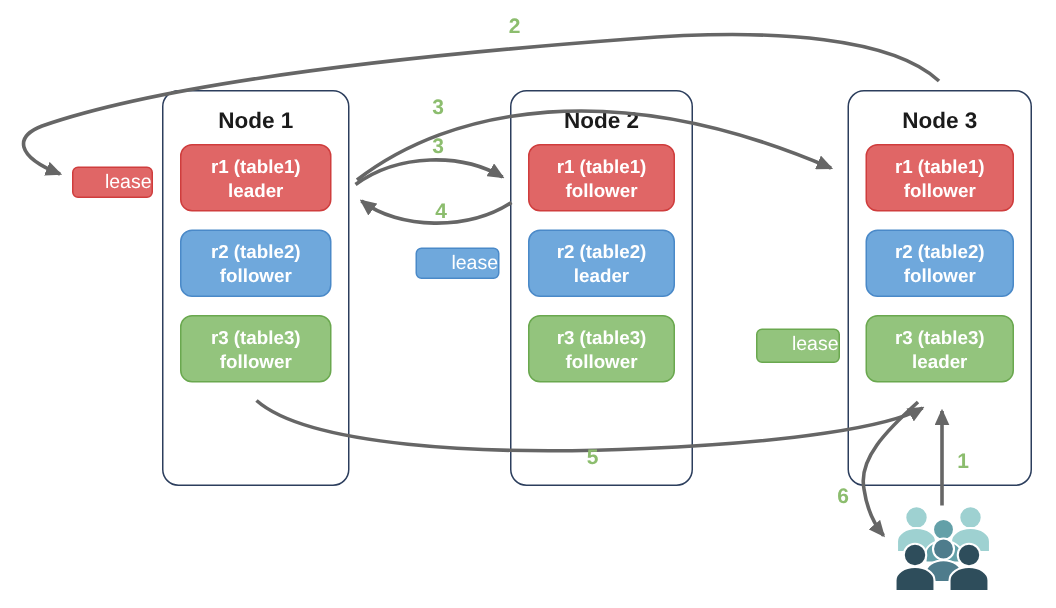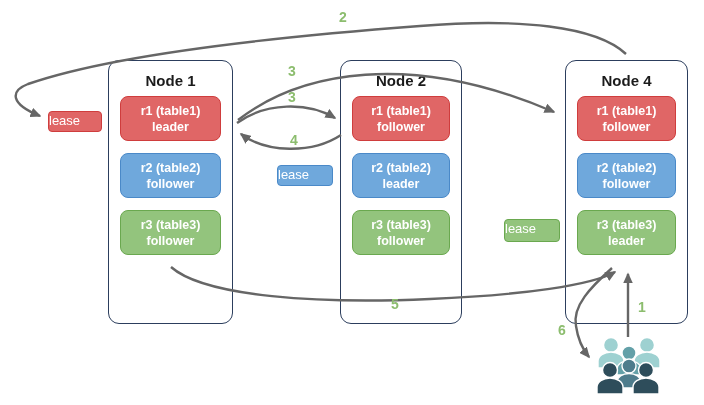--- a/index.html
+++ b/index.html
@@ -16,21 +16,21 @@
   .node-title{text-align:center;font-weight:bold;font-size:15px;color:#1b1b1b;
               padding:11px 0 7px 0;}
   .block{height:45px;border-radius:8px;color:#ffffff;font-size:12.5px;
          display:flex;flex-direction:column;align-items:center;justify-content:center;
          line-height:1.28;margin-bottom:12px;box-sizing:border-box;text-align:center;font-weight:bold;}
   .block.red{background:#e06666;border:1.5px solid #cf3d3d;}
   .block.blue{background:#6fa8dc;border:1.5px solid #4a89c8;text-align:center;}
   .block.green{background:#93c47d;border:1.5px solid #6aa84f;}
 
   
-  .lease{position:absolute;color:#ffffff;font-size:13px;text-align:left;
+  .lease{position:absolute;color:#ffffff;font-size:13px;text-align:right;
          border-radius:4px;padding:1px 0;box-sizing:border-box;z-index:6;}
   .lease.red{left:48px;top:111px;width:54px;height:21px;background:#e06666;border:1.5px solid #cf3d3d;}
   .lease.blue{left:277px;top:165px;width:56px;height:21px;background:#6fa8dc;border:1.5px solid #4a89c8;}
   .lease.green{left:504px;top:219px;width:56px;height:23px;background:#93c47d;border:1.5px solid #6aa84f;}
 
   
   .step{position:absolute;font-weight:bold;font-size:14px;line-height:16px;
         color:#8cbd6e;width:14px;text-align:center;z-index:7;}
   .step-1{left:635px;top:299px;}
   .step-2{left:336px;top:9px;}
@@ -74,21 +74,21 @@
       <span>r2 (table2)</span>
       <span>leader</span>
     </div>
     <div class="block green">
       <span>r3 (table3)</span>
       <span>follower</span>
     </div>
   </div>
 
   <div class="node node3">
-    <div class="node-title">Node 4</div>
+    <div class="node-title">Node 3</div>
     <div class="block red">
       <span>r1 (table1)</span>
       <span>follower</span>
     </div>
     <div class="block blue">
       <span>r2 (table2)</span>
       <span>follower</span>
     </div>
     <div class="block green">
       <span>r3 (table3)</span>

